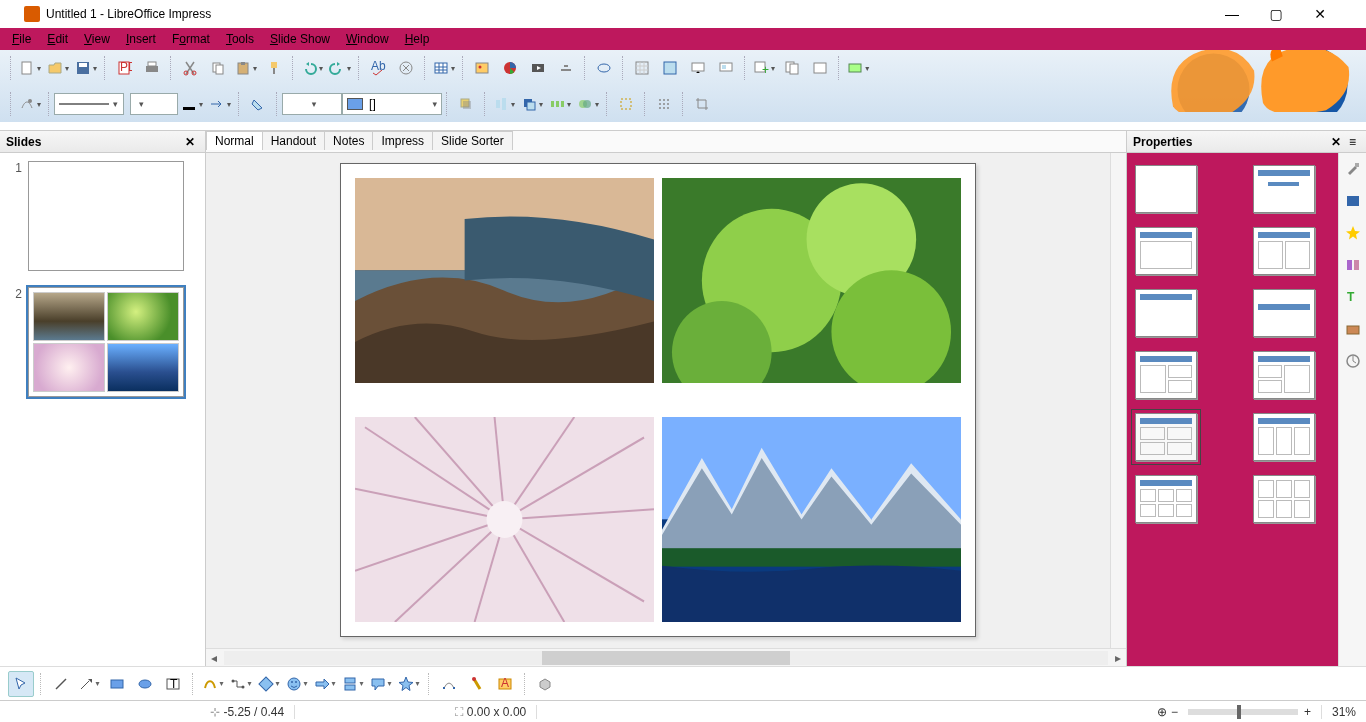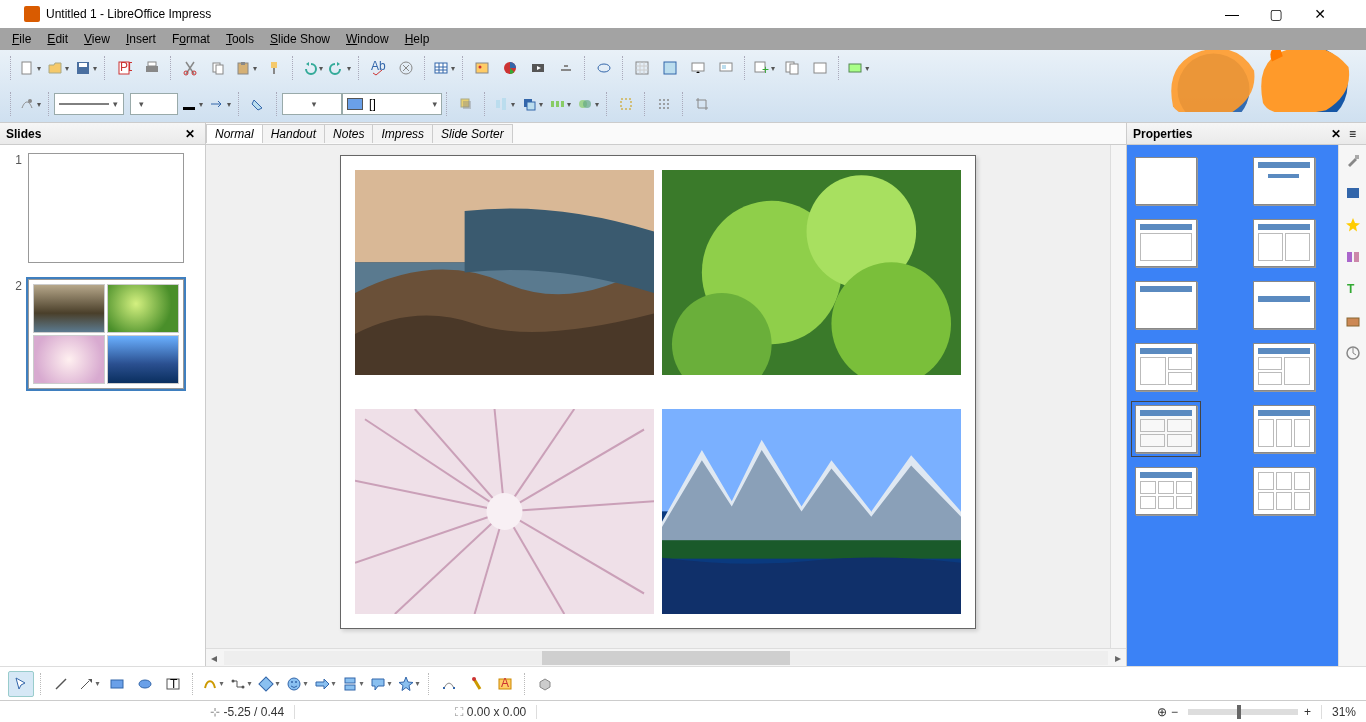--- a/index.html
+++ b/index.html
@@ -2,54 +2,54 @@
 <html><head>
 <meta charset="utf-8">
 <style>
 * { box-sizing: border-box; margin: 0; padding: 0; font-family: "Segoe UI", Tahoma, sans-serif; font-size: 12px; }
 body { width: 1366px; height: 722px; overflow: hidden; background: #fff; display: flex; flex-direction: column; }
 .titlebar { height: 28px; background: #fff; display: flex; align-items: center; padding: 0 24px; border-bottom: 0; }
 .titlebar .app-icon { width: 16px; height: 16px; background: #d95b00; border-radius: 2px; margin-right: 6px; position: relative; }
 .titlebar .title-text { flex: 0 0 auto; color: #000; }
 .titlebar .spacer { flex: 1; }
 .titlebar .win-btn { width: 44px; height: 24px; display: flex; align-items: center; justify-content: center; font-size: 14px; cursor: default; }
-.menubar { height: 22px; display: flex; align-items: center; padding: 0 4px; background: #a3a3a3; font-size: 12px; text-align: center;}
+.menubar { height: 22px; display: flex; align-items: center; padding: 0 4px; background: #be185d; font-size: 12px; text-align: center;}
 .menubar .menu-item { padding: 2px 8px; cursor: default; }
 .menubar .menu-item .ul { text-decoration: underline; }
 .toolbars { background: linear-gradient(180deg,#e9f1f8 0,#cfe0f0 100%); position: relative; overflow: hidden; }
 .fox-bg { position: absolute; right: 0; top: -10px; width: 260px; height: 100%; pointer-events: none; }
 .tbrow { display: flex; align-items: center; height: 36px; padding: 2px 6px; gap: 0; }
 .tbsep { width: 2px; height: 24px; margin: 0 4px; border-left: 1px dotted #aab; }
 .tbtn { min-width: 24px; height: 24px; display: flex; align-items: center; justify-content: center; margin: 0 2px; border: 1px solid transparent; border-radius: 2px; cursor: default; }
 .tbtn .drop { font-size: 8px; margin-left: 2px; color: #555; }
 .combo { height: 22px; border: 1px solid #9aa; background: #fff; display: inline-flex; align-items: center; padding: 0 4px; }
 .combo .cdrop { font-size: 9px; margin-left: 4px; color: #555; }
 .line-combo { width: 70px; }
 .arrow-combo { width: 60px; justify-content:center;}
 .color-box { width: 16px; height: 12px; background: #6aa0e8; border: 1px solid #555; display:inline-block; }
 
-.workarea { flex: 1; display: flex; min-height: 0; border-top: 1px solid #ccc; background: #3b82f6; }
+.workarea { flex: 1; display: flex; min-height: 0; border-top: 1px solid #ccc; background: #be185d; margin-top: 8px; }
 .slides-panel { width: 206px; display: flex; flex-direction: column; border-right: 1px solid #ccc; }
 .panel-header { height: 22px; background: linear-gradient(#f6f6f6,#eaeaea); border-bottom: 1px solid #ccc; display: flex; align-items: center; padding: 0 6px; font-weight: bold; }
 .panel-header .spacer { flex: 1; }
 .panel-header .closex { cursor: default; padding: 0 4px; }
 .slides-body { flex: 1; background: #fff; padding: 8px; overflow: auto; }
 .slide-thumb-wrap { display: flex; margin-bottom: 16px; }
 .slide-num { width: 14px; text-align: right; margin-right: 6px; color: #555; }
 .slide-thumb { width: 156px; height: 110px; background: #fff; border: 1px solid #999; }
 .slide-thumb.sel { outline: 2px solid #3f7fbf; }
 .thumb-grid { width: 100%; height: 100%; display: grid; grid-template: 1fr 1fr / 1fr 1fr; gap: 2px; padding: 4px; }
 .mini-img { border: 1px solid #ccc; }
 .mi-a { background: linear-gradient(180deg,#b6a78a 0,#4a3f2a 60%,#5b7a8f 100%); }
 .mi-b { background: radial-gradient(circle at 40% 40%, #d4f080 0, #4a8f2a 70%); }
 .mi-c { background: radial-gradient(circle at 50% 50%, #fff0f0 0, #d8aad0 80%); }
 .mi-d { background: linear-gradient(180deg,#6ab0ff 0,#2a4f8f 60%,#0a2f5f 100%); }
 
 .center-col { flex: 1; display: flex; flex-direction: column; min-width: 0; }
-.viewtabs { height: 22px; display: flex; align-items: center; border-bottom: 1px solid #ccc; background: #fafafa; font-style: italic; }
+.viewtabs { height: 22px; display: flex; align-items: flex-start; border-bottom: 1px solid #ccc; background: #fafafa; }
 .viewtabs .vtab { padding: 2px 8px; border: 1px solid #ccc; border-bottom: none; margin-right: -1px; background: #f4f4f4; cursor:default; }
 .viewtabs .vtab.active { background: #fff; }
 .editor { flex: 1; background: #f0f0f0; overflow: auto; position: relative; display:flex; }
 .slide-canvas-wrap { margin: 10px auto; }
 .slide-canvas { width: 636px; height: 474px; background: #fff; border: 1px solid #666; box-shadow: 2px 2px 4px rgba(0,0,0,.15); padding: 14px; display: grid; grid-template: 1fr 1fr / 1fr 1fr; gap: 34px 8px; }
 .big-img { border: 0px solid #ccc; }
 .bi-a { background: linear-gradient(180deg,#dab79a 0,#6a5038 45%,#2a3a4a 60%,#7a9ab0 100%); position:relative; }
 .bi-b { background: radial-gradient(circle at 45% 40%, #e6ffb0 0, #7ab83a 50%, #2a5a1a 100%); }
 .bi-c { background: radial-gradient(circle at 50% 50%, #fff8f5 0, #f0d0e0 40%, #c89ab8 100%); }
 .bi-d { background: linear-gradient(180deg,#8ac0ff 0,#3a6fbf 40%,#0a2a5f 85%); position:relative; }

